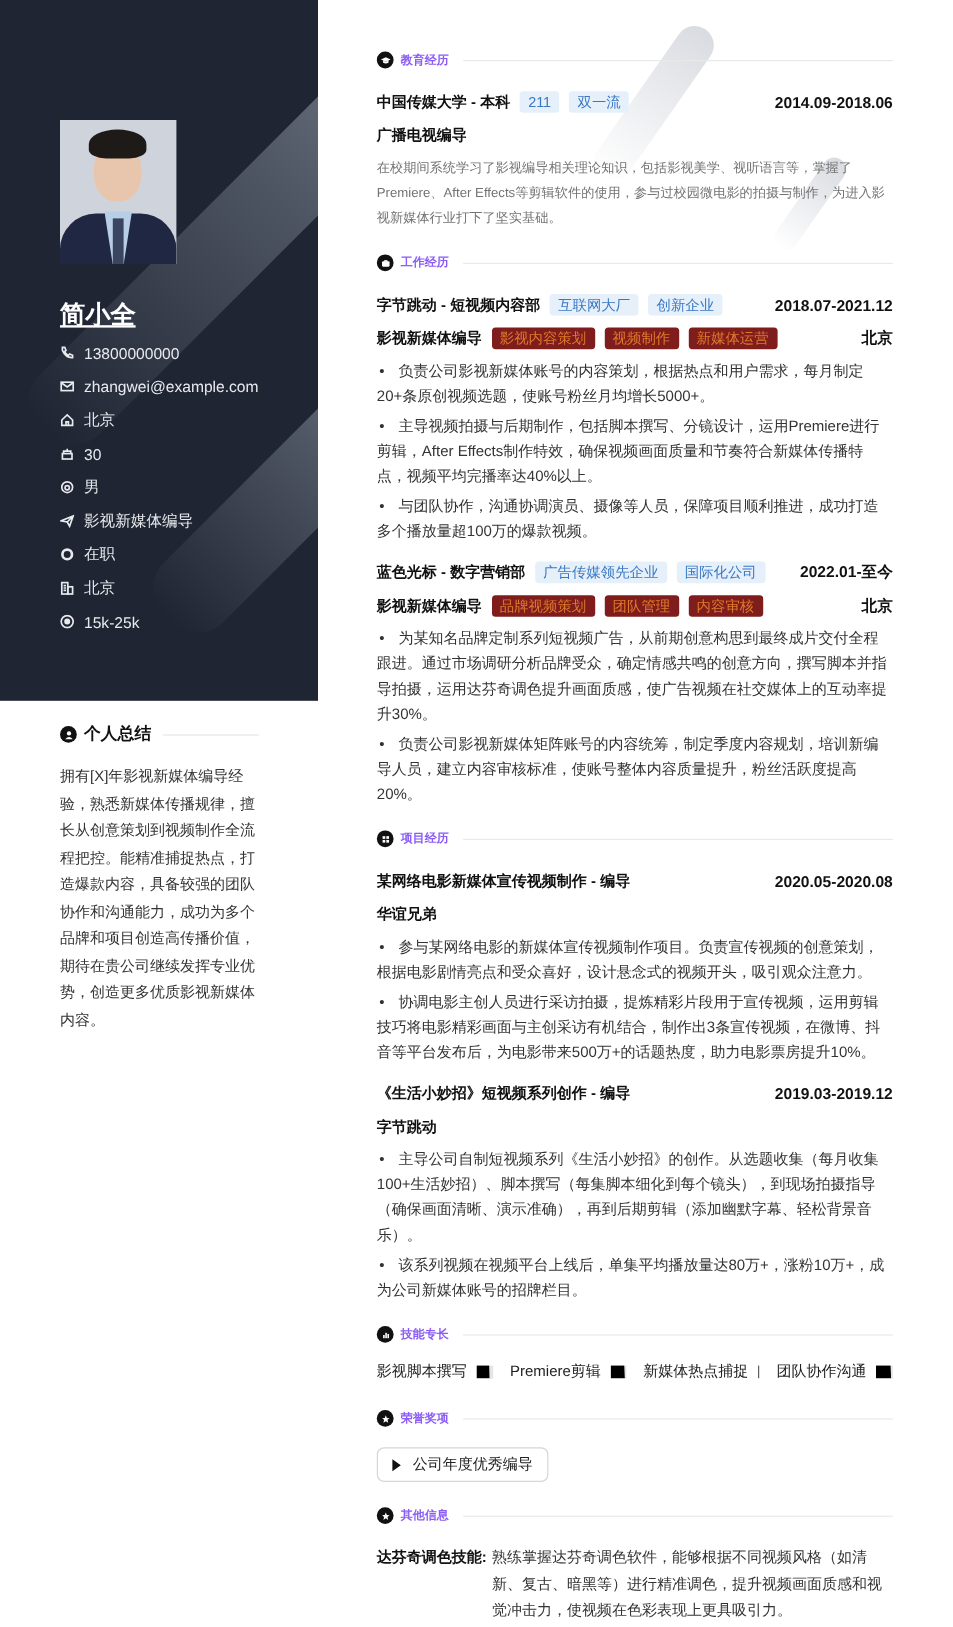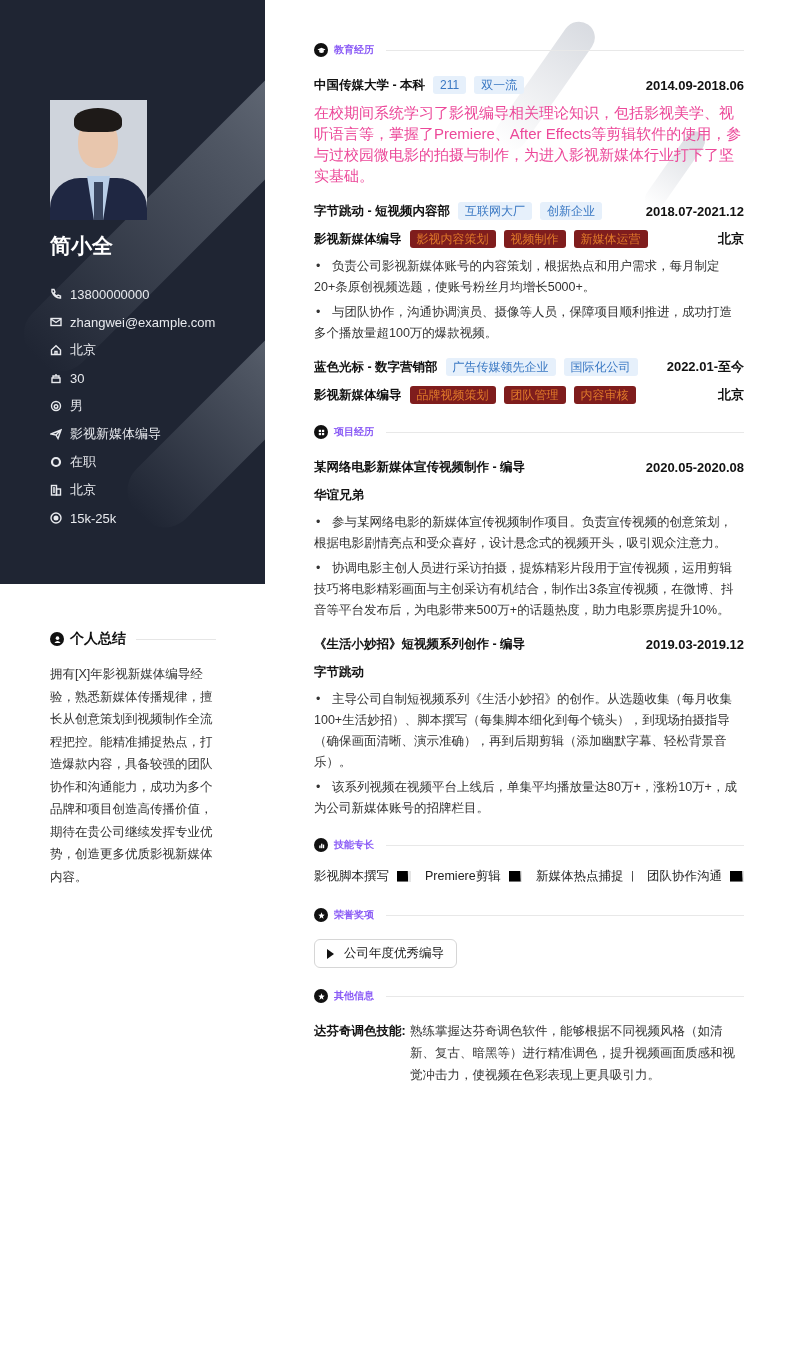--- a/index.html
+++ b/index.html
@@ -20,27 +20,27 @@
   .photo {
     position: absolute; left: 50px; top: 100px; width: 97px; height: 120px;
     background: #cfd4dc; overflow: hidden; z-index: 2;
   }
   .photo .head { position: absolute; left: 28px; top: 16px; width: 40px; height: 52px; border-radius: 50% 50% 45% 45%; background: #e8c6ad; }
   .photo .hair { position: absolute; left: 24px; top: 8px; width: 48px; height: 24px; border-radius: 50% 50% 30% 30%; background: #1e1a18; }
   .photo .suit { position: absolute; left: 0; top: 78px; width: 97px; height: 42px; background: #1f2742; border-radius: 30px 30px 0 0; }
   .photo .shirt { position: absolute; left: 37px; top: 76px; width: 23px; height: 44px; background: #b8cde6; clip-path: polygon(0 0, 100% 0, 70% 100%, 30% 100%); }
   .photo .tie { position: absolute; left: 44px; top: 82px; width: 9px; height: 38px; background: #3a4660; }
 
-  .name { position: absolute; left: 50px; top: 232px; font-size: 21px; font-weight: bold; color: #fff; z-index: 2; }
+  .name { position: absolute; left: 50px; top: 248px; font-size: 21px; font-weight: bold; color: #fff; z-index: 2; text-decoration: underline; }
   .contacts { position: absolute; left: 50px; top: 280px; z-index: 2; }
   .contact { height: 28px; display: flex; align-items: center; color: #e8eaee; font-size: 13px; }
   .contact .ic { width: 12px; height: 12px; margin-right: 8px; display: inline-flex; align-items: center; justify-content: center; }
   .contact svg { width: 12px; height: 12px; stroke: #e8eaee; fill: none; stroke-width: 1.4; }
 
-  .summary { position: absolute; left: 50px; top: 627px; width: 166px; }
+  .summary { position: absolute; left: 50px; top: 600px; width: 166px; }
   .side-title { display: flex; align-items: center; font-size: 14px; font-weight: bold; color: #111; height: 24px; }
   .side-title .line { flex: 1; height: 1px; background: #e6e6e6; margin-left: 10px; }
   .sec-icon { width: 14px; height: 14px; border-radius: 50%; background: #111; margin-right: 6px; display: inline-flex; align-items: center; justify-content: center; }
   .sec-icon svg { width: 9px; height: 9px; fill: #fff; }
   .summary-text { margin-top: 12px; font-size: 12.5px; line-height: 22.5px; color: #333; }
 
   
   .main { position: absolute; left: 314px; top: 38px; width: 430px; }
   .deco { position: absolute; border-radius: 20px; transform: rotate(-55deg);
     background: linear-gradient(90deg, rgba(200,204,212,0) 0%, rgba(200,204,212,0.7) 100%); }
@@ -51,21 +51,21 @@
   .sec-head { display: flex; align-items: center; height: 24px; font-size: 10px; font-weight: bold; color: #8b5cf6; margin-bottom: 12px; }
   .sec-head .line { flex: 1; height: 1px; background: #e8e8e8; margin-left: 12px; }
 
   .row { display: flex; align-items: center; height: 22px; font-size: 12.5px; }
   .row .title { font-weight: bold; color: #111; }
   .row .right { margin-left: auto; font-weight: bold; color: #111; font-size: 13px; }
   .tag { display: inline-block; font-size: 12px; padding: 1px 7px; margin-left: 8px; border-radius: 3px; line-height: 16px; text-align: center; }
   .tag.blue { background: #e6f0fb; color: #3a78c3; }
   .tag.orange { background: #7f1d1d; color: #e07a2a; }
   .sub { font-size: 12.5px; font-weight: bold; color: #111; height: 22px; line-height: 22px; margin-top: 6px; }
-  .para { font-size: 15px; line-height: 21px; color: #ec4899; margin-top: 6px; }
+  .para { font-size: 11px; line-height: 21px; color: #737373; margin-top: 6px; }
   .bullets { margin-top: 6px; }
   .bullet { font-size: 12.5px; line-height: 21px; color: #333; margin-bottom: 4px; }
   .bullet::before { content: "•"; display: inline-block; width: 16px; padding-left: 2px; }
   .entry { margin-bottom: 12px; }
 
   .skills { display: grid; grid-template-columns: 1fr 1fr 1fr 1fr; column-gap: 14px; row-gap: 10px; margin-top: -2px; }
   .skill { display: flex; align-items: center; height: 18px; font-size: 12.5px; color: #222; }
   .skill .bar { flex: 1; height: 11px; background: #e5e5e5; margin-left: 8px; position: relative; }
   .skill .fill { position: absolute; left: 0; top: 0; bottom: 0; background: #000; clip-path: polygon(0 0, 96% 0, 100% 100%, 0 100%); }
 
@@ -203,59 +203,75 @@
         </span>
       <span>教育经历</span>
       <span class="line"></span>
     </div>
     <div class="row">
       <span class="title">中国传媒大学 - 本科</span>
       <span class="tag blue">211</span>
       <span class="tag blue">双一流</span>
       <span class="right">2014.09-2018.06</span>
     </div>
+    <div class="sub">广播电视编导</div>
     <div class="para">在校期间系统学习了影视编导相关理论知识，包括影视美学、视听语言等，掌握了Premiere、After Effects等剪辑软件的使用，参与过校园微电影的拍摄与制作，为进入影视新媒体行业打下了坚实基础。</div>
   </div>
 
   <div class="section">
+    <div class="sec-head">
+      <span class="sec-icon">
+          <svg viewBox="0 0 10 10">
+            <rect x="1.5" y="3" width="7" height="5" rx="1"></rect>
+            <rect x="3.5" y="2" width="3" height="1.5"></rect>
+          </svg>
+        </span>
+      <span>工作经历</span>
+      <span class="line"></span>
+    </div>
 
     <div class="entry">
       <div class="row">
         <span class="title">字节跳动 - 短视频内容部</span>
         <span class="tag blue">互联网大厂</span>
         <span class="tag blue">创新企业</span>
         <span class="right">2018.07-2021.12</span>
       </div>
       <div class="row" style="margin-top:6px">
         <span class="title">影视新媒体编导</span>
         <span class="tag orange">影视内容策划</span>
         <span class="tag orange">视频制作</span>
         <span class="tag orange">新媒体运营</span>
         <span class="right">北京</span>
       </div>
       <div class="bullets">
         <div class="bullet">负责公司影视新媒体账号的内容策划，根据热点和用户需求，每月制定20+条原创视频选题，使账号粉丝月均增长5000+。</div>
+        <div class="bullet">主导视频拍摄与后期制作，包括脚本撰写、分镜设计，运用Premiere进行剪辑，After Effects制作特效，确保视频画面质量和节奏符合新媒体传播特点，视频平均完播率达40%以上。</div>
         <div class="bullet">与团队协作，沟通协调演员、摄像等人员，保障项目顺利推进，成功打造多个播放量超100万的爆款视频。</div>
       </div>
     </div>
 
     <div class="entry">
       <div class="row">
         <span class="title">蓝色光标 - 数字营销部</span>
         <span class="tag blue">广告传媒领先企业</span>
         <span class="tag blue">国际化公司</span>
         <span class="right">2022.01-至今</span>
       </div>
       <div class="row" style="margin-top:6px">
         <span class="title">影视新媒体编导</span>
         <span class="tag orange">品牌视频策划</span>
         <span class="tag orange">团队管理</span>
         <span class="tag orange">内容审核</span>
         <span class="right">北京</span>
       </div>
+      <div class="bullets">
+        <div class="bullet">为某知名品牌定制系列短视频广告，从前期创意构思到最终成片交付全程跟进。通过市场调研分析品牌受众，确定情感共鸣的创意方向，撰写脚本并指导拍摄，运用达芬奇调色提升画面质感，使广告视频在社交媒体上的互动率提升30%。</div>
+        <div class="bullet">负责公司影视新媒体矩阵账号的内容统筹，制定季度内容规划，培训新编导人员，建立内容审核标准，使账号整体内容质量提升，粉丝活跃度提高20%。</div>
+      </div>
     </div>
   </div>
 
   <div class="section">
     <div class="sec-head">
       <span class="sec-icon">
           <svg viewBox="0 0 10 10">
             <rect x="2" y="2" width="2.5" height="2.5"></rect>
             <rect x="5.5" y="2" width="2.5" height="2.5"></rect>
             <rect x="2" y="5.5" width="2.5" height="2.5"></rect>

